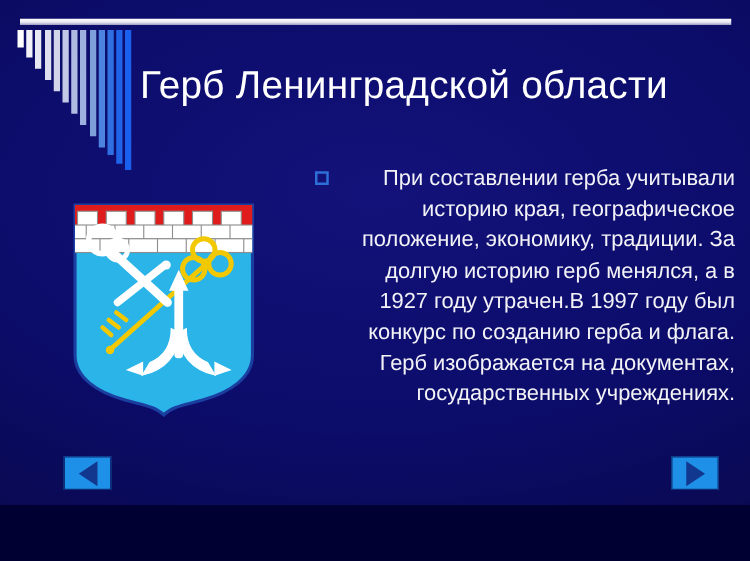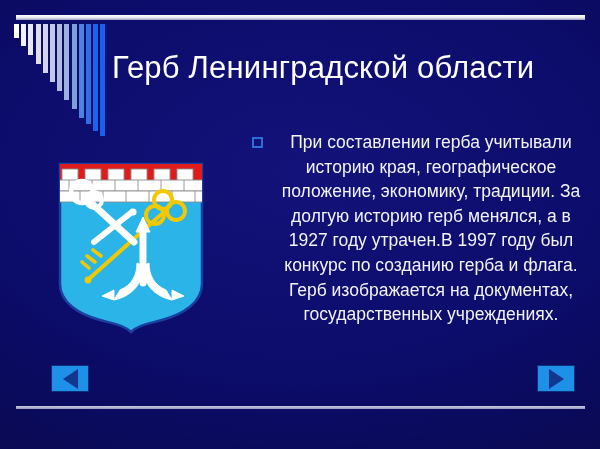--- a/index.html
+++ b/index.html
@@ -3,21 +3,21 @@
 <meta charset="utf-8">
 <style>
   html, body {
     margin: 0;
     padding: 0;
     background: #000033;
   }
   #slide {
     position: relative;
     width: 600px;
-    height: 449px;
+    height: 404px;
     background: #4d7c0f;
     overflow: hidden;
     font-family: "Liberation Sans", sans-serif;
   }
   
   #slide-bg {
     position: absolute;
     inset: 0;
     background:
       radial-gradient(ellipse 120% 100% at 50% 38%, #12127a 0%, #0c0c6b 45%, #07073f 100%);
@@ -88,21 +88,21 @@
     margin-right: 11px;
     border: 2px solid #2d6fd6;
     background: transparent;
     box-sizing: border-box;
   }
   #body-text {
     flex: 1 1 auto;
     color: #f2f2f7;
     font-size: 17.5px;
     line-height: 24.6px;
-    text-align: center;
+    text-align: right;
   }
 
   
   #coa-wrap {
     position: absolute;
     left: 56px;
     top: 162px;
     width: 150px;
     height: 172px;
   }

